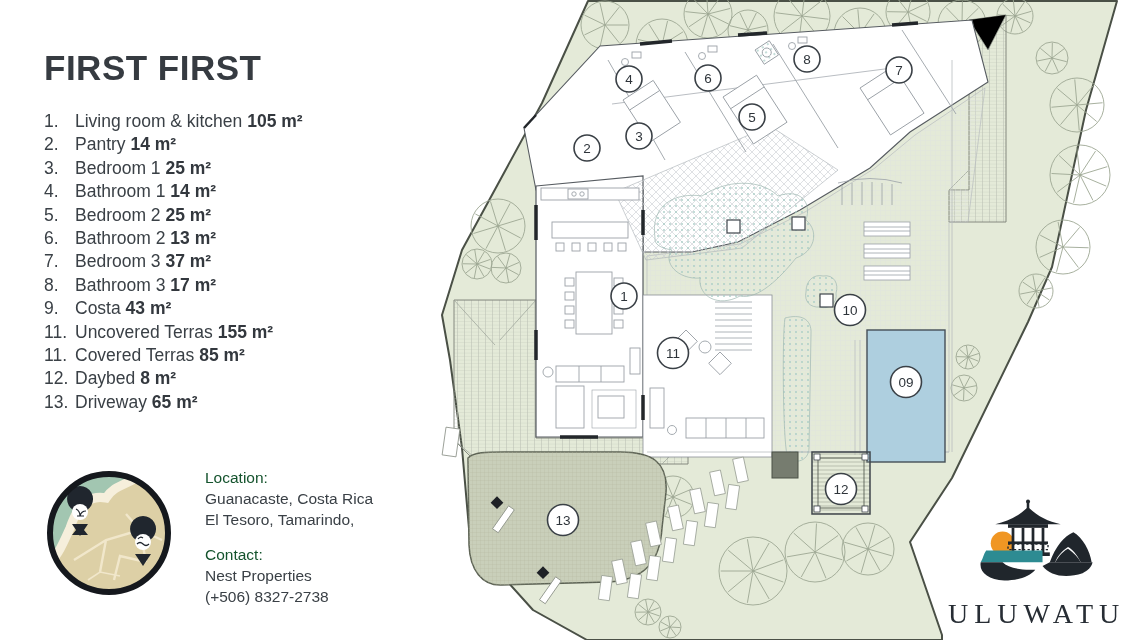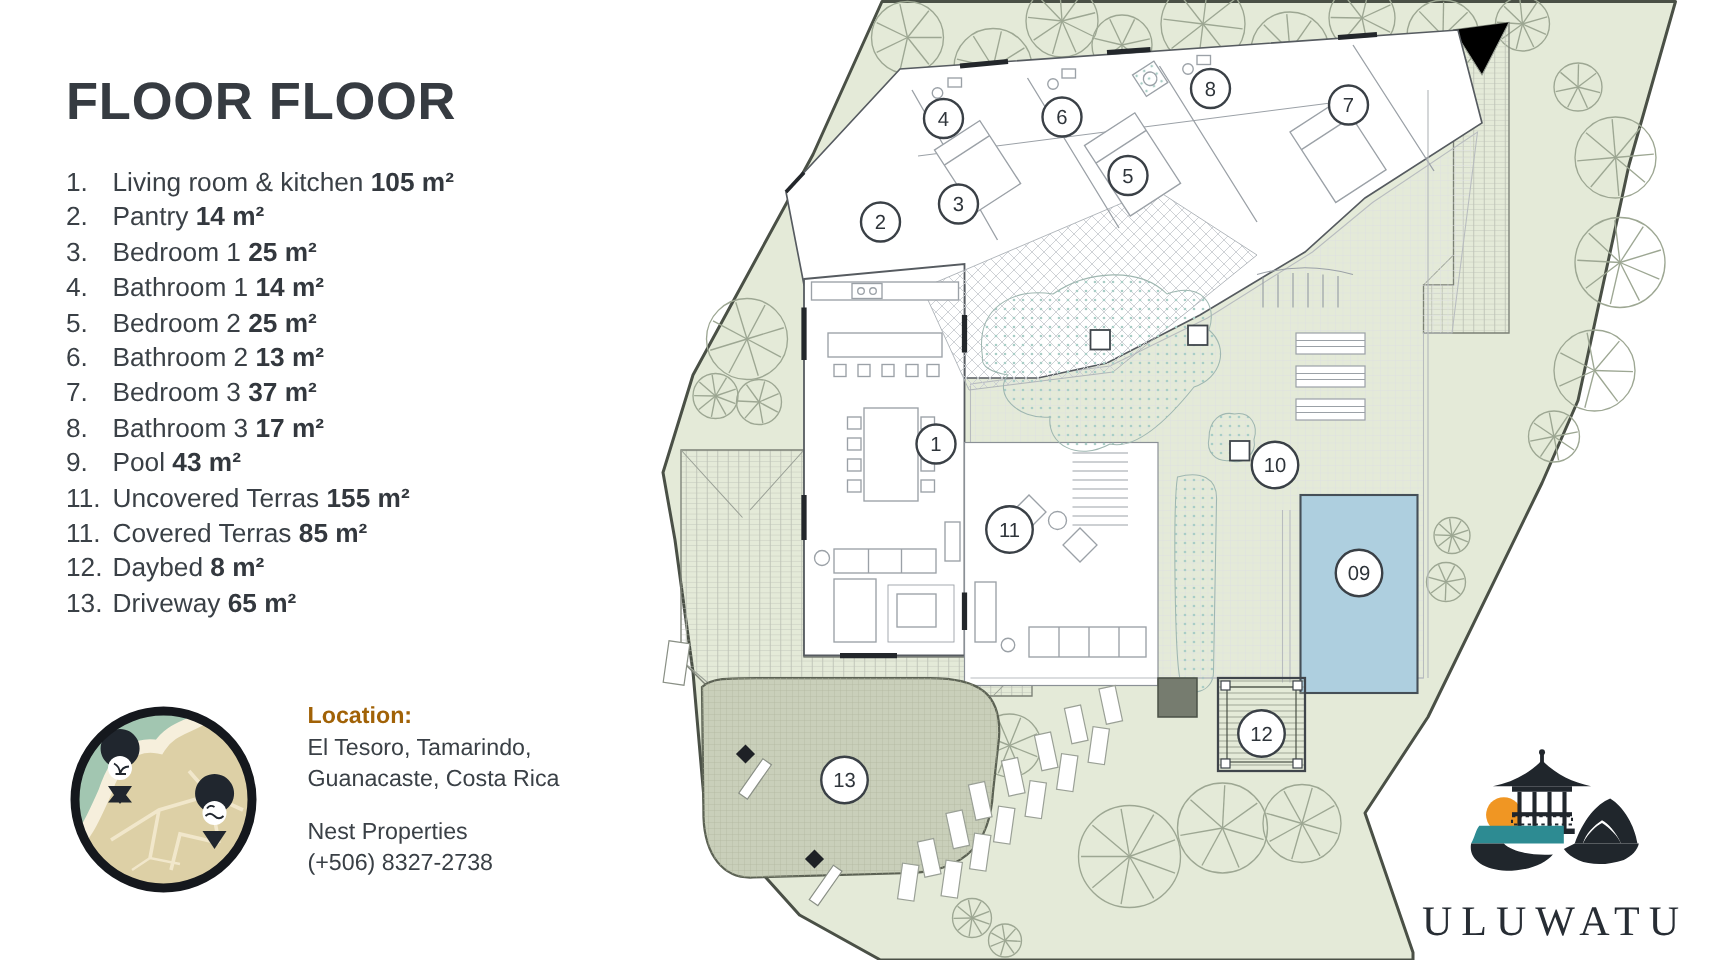--- a/index.html
+++ b/index.html
@@ -5,46 +5,46 @@
   html,body{margin:0;padding:0;background:#fff;}
   .stage{position:relative;width:1140px;height:640px;background:#ffffff;overflow:hidden;
          font-family:"Liberation Sans","DejaVu Sans",sans-serif;color:#3a4046;}
   .title{position:absolute;left:44px;top:48px;font-size:35px;font-weight:bold;
          letter-spacing:0.5px;color:#363b41;}
   .legend{position:absolute;left:44px;top:110px;width:390px;font-size:17.5px;line-height:23.4px;}
   .legend .row{white-space:nowrap;}
   .legend .num{display:inline-block;min-width:31px;}
   .legend b{font-weight:bold;color:#33383e;}
   .info{position:absolute;left:205px;top:467px;font-size:15.5px;line-height:21px;}
-  .info .lbl{font-weight:bold;color:#a16207;}
+  .info .lbl{font-weight:normal;color:#14532d;}
   .info .gap{height:14px;}
   .mapwrap{position:absolute;left:44px;top:468px;width:130px;height:130px;}
   .logo{position:absolute;left:948px;top:496px;width:190px;text-align:left;}
   .logo .word{font-family:"Liberation Serif","DejaVu Serif",serif;font-size:28px;
               letter-spacing:6px;color:#272d34;margin-top:-2px;}
   .plan{position:absolute;left:440px;top:0;}
   svg text.badge{font-family:"Liberation Sans",sans-serif;fill:#2e343a;}
 </style>
 </head>
 <body>
 
 <div class="stage">
 
-  <div class="title">FLOOR FLOOR</div>
+  <div class="title">FIRST FIRST</div>
 
   <div class="legend">
       <div class="row"><span class="num">1.</span><span>Living room &amp; kitchen </span><b>105 m²</b></div>
       <div class="row"><span class="num">2.</span><span>Pantry </span><b>14 m²</b></div>
       <div class="row"><span class="num">3.</span><span>Bedroom 1 </span><b>25 m²</b></div>
       <div class="row"><span class="num">4.</span><span>Bathroom 1 </span><b>14 m²</b></div>
       <div class="row"><span class="num">5.</span><span>Bedroom 2 </span><b>25 m²</b></div>
       <div class="row"><span class="num">6.</span><span>Bathroom 2 </span><b>13 m²</b></div>
       <div class="row"><span class="num">7.</span><span>Bedroom 3 </span><b>37 m²</b></div>
       <div class="row"><span class="num">8.</span><span>Bathroom 3 </span><b>17 m²</b></div>
-      <div class="row"><span class="num">9.</span><span>Pool </span><b>43 m²</b></div>
+      <div class="row"><span class="num">9.</span><span>Costa </span><b>43 m²</b></div>
       <div class="row"><span class="num">11.</span><span>Uncovered Terras </span><b>155 m²</b></div>
       <div class="row"><span class="num">11.</span><span>Covered Terras </span><b>85 m²</b></div>
       <div class="row"><span class="num">12.</span><span>Daybed </span><b>8 m²</b></div>
       <div class="row"><span class="num">13.</span><span>Driveway </span><b>65 m²</b></div>
     </div>
 
   <div class="mapwrap">
     <svg width="130" height="130" viewBox="0 0 130 130">
       <defs>
           <clipPath id="mclip">
@@ -73,23 +73,24 @@
           <circle cx="99" cy="74" r="8" fill="#ffffff"></circle>
           <path d="M93,76 q3,-3 6,0 q3,3 6,0 M94,71 q2,-3 5,-1" stroke="#20262e" stroke-width="1.2" fill="none"></path>
         </g>
       </g>
       <circle cx="65" cy="65" r="59" fill="none" stroke="#15181d" stroke-width="6"></circle>
     </svg>
   </div>
 
   <div class="info">
     <div class="lbl">Location:</div>
+    <div>Guanacaste, Costa Rica</div>
     <div>El Tesoro, Tamarindo,</div>
-    <div>Guanacaste, Costa Rica</div>
     <div class="gap"></div>
+    <div class="lbl">Contact:</div>
     <div>Nest Properties</div>
     <div>(+506) 8327-2738</div>
   </div>
 
   <svg class="plan" width="700" height="640" viewBox="0 0 700 640">
     <defs>
       <pattern id="grid" width="5" height="5" patternUnits="userSpaceOnUse">
         <path d="M5,0 H0 V5" fill="none" stroke="#dcdfe1" stroke-width="0.6"></path>
       </pattern>
       <pattern id="diag" width="8" height="8" patternUnits="userSpaceOnUse">

